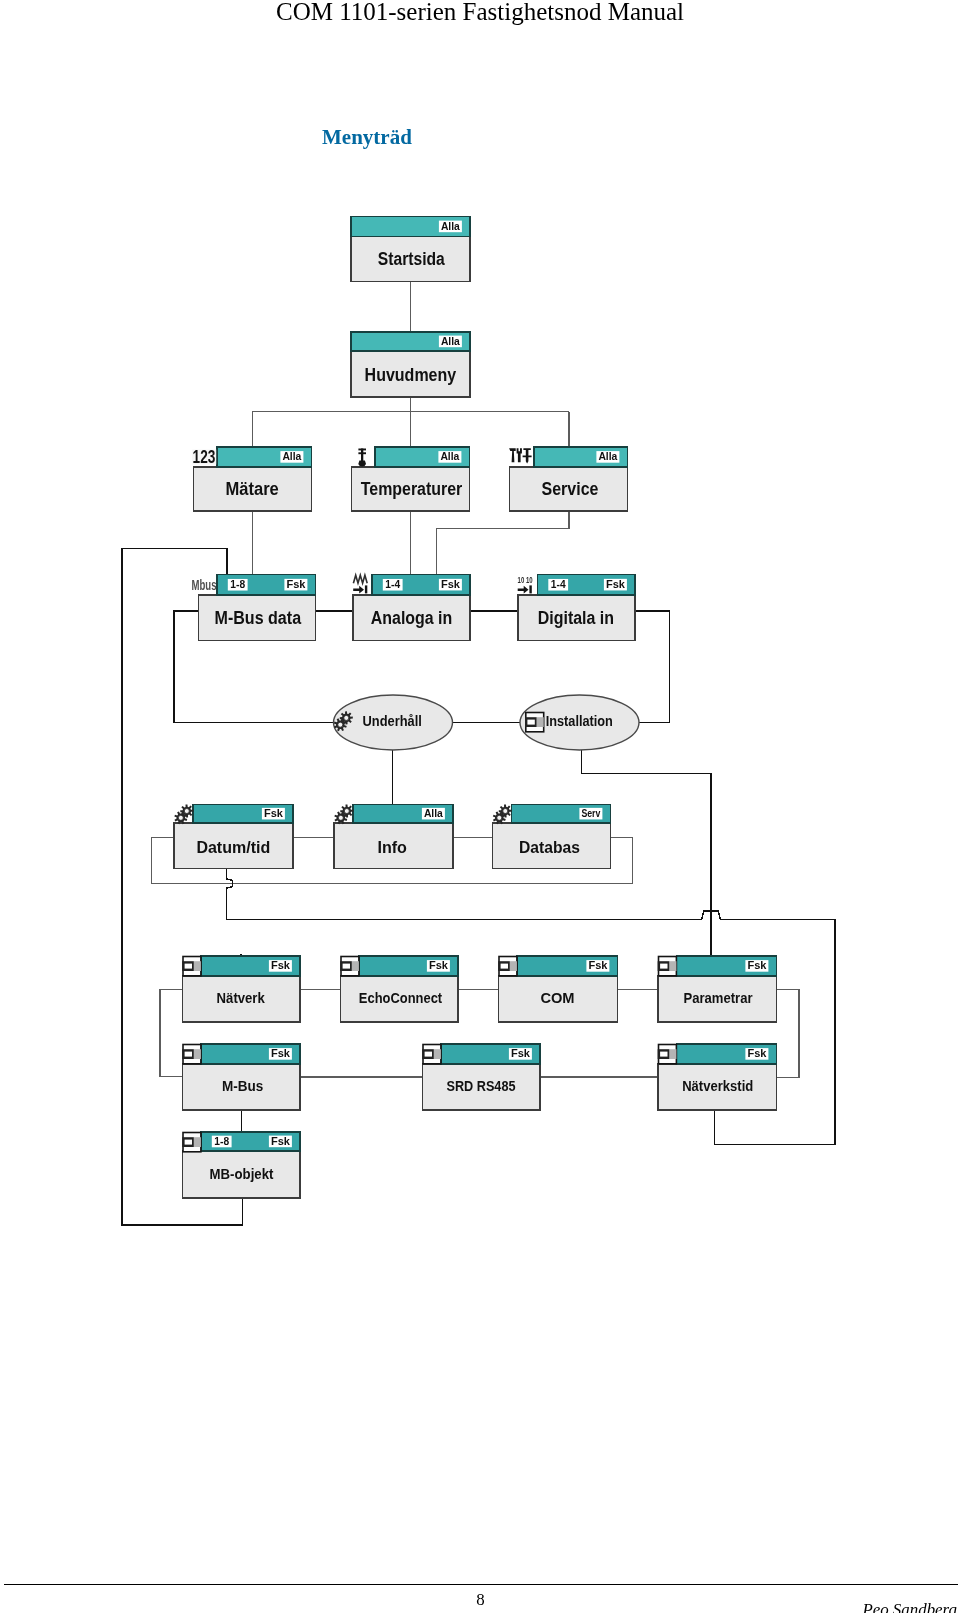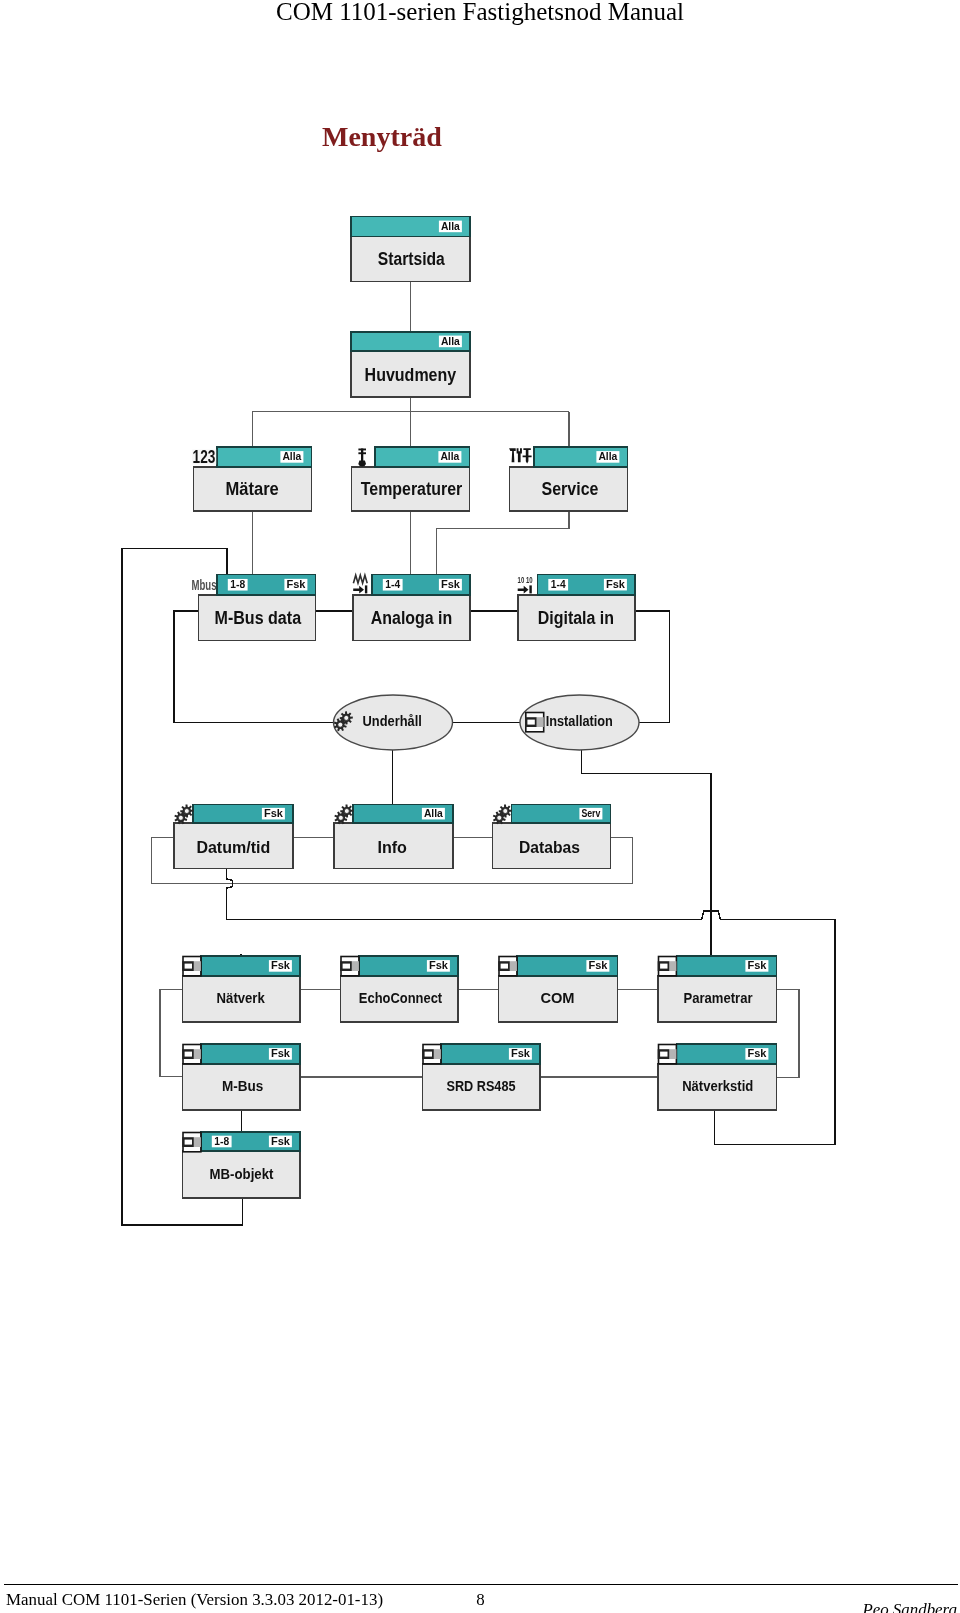--- a/index.html
+++ b/index.html
@@ -3,21 +3,21 @@
 <meta charset="utf-8">
 <title>Menytrad</title>
 <style>
   html,body{margin:0;padding:0;}
   body{width:960px;height:1613px;background:#ffffff;position:relative;overflow:hidden;
        font-family:"Liberation Serif",serif;-webkit-font-smoothing:antialiased;}
   .page{position:absolute;inset:0;}
   #doc-header{position:absolute;left:0;top:-2px;width:960px;text-align:center;
       font-family:"Liberation Serif",serif;font-size:25px;line-height:28px;color:#000;}
   #page-title{position:absolute;left:322px;top:120px;font-family:"Liberation Serif",serif;
-      font-weight:bold;font-size:28px;line-height:34px;color:#7f1d1d;}
+      font-weight:bold;font-size:21px;line-height:34px;color:#0369a1;}
   #diagram{position:absolute;left:0;top:0;width:960px;height:1613px;}
   .nd-label{font-family:"Liberation Sans",sans-serif;font-weight:bold;fill:#111;
       text-anchor:start;}
   .nd-badge-text{font-family:"Liberation Sans",sans-serif;font-weight:bold;fill:#111;
       font-size:10.5px;text-anchor:start;}
   #body-text{position:absolute;left:4.5px;top:1313px;width:948px;
       font-family:"Liberation Sans",sans-serif;font-size:21px;line-height:28.2px;color:#000;
       text-align:left;word-spacing:0.7px;}
   #footer-rule{position:absolute;left:4px;top:1584px;width:954px;height:0;border-top:1.7px solid #000;}
   #footer{position:absolute;left:6px;top:1590px;width:950px;height:22px;
@@ -318,17 +318,16 @@
             <rect x="11.6" y="5.5" width="7.1" height="9.8" fill="#b4b4b4"></rect>
             <rect x="0" y="5.5" width="11.6" height="9.8" fill="#222222"></rect>
             <rect x="2.4" y="7.9" width="7.4" height="5" fill="#ffffff"></rect>
           </g>
           <text x="209.55" y="1179" class="nd-label" font-size="15.5" textLength="63.9" lengthAdjust="spacingAndGlyphs">MB-objekt</text>
         </g>
       </g>
     </svg>
   <div id="footer-rule"></div>
   <div id="footer">
-    <span class="fl">Manual COM 1101-Serien (Version 3.3.03 2012-01-13)</span>
     <span class="fc">8</span>
     <span class="fr">Peo Sandberg</span>
   </div>
 </div>
 
 </body></html>

